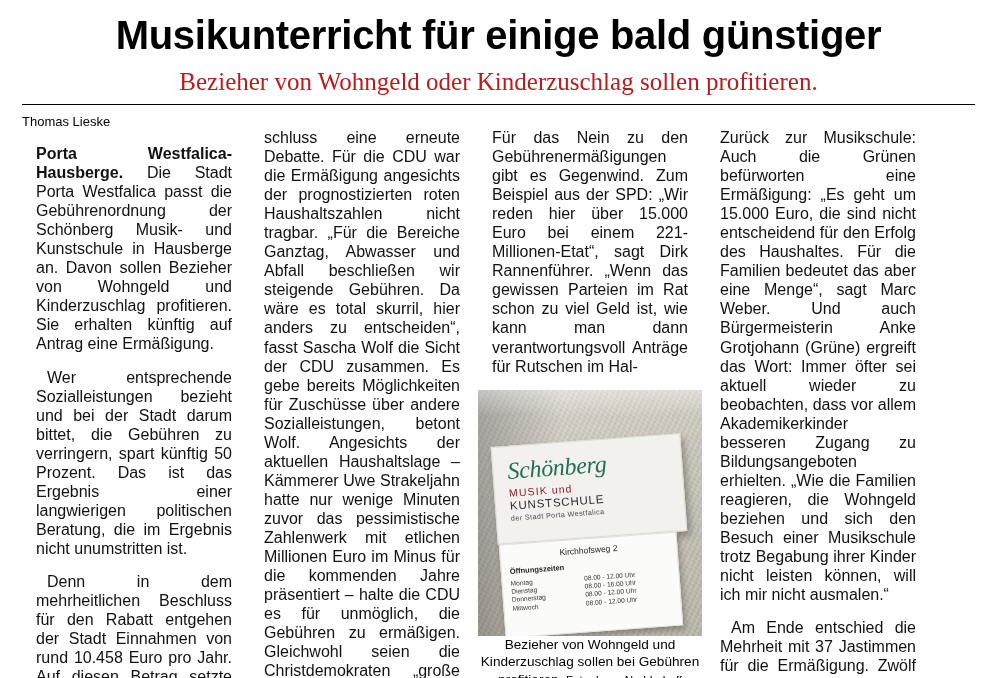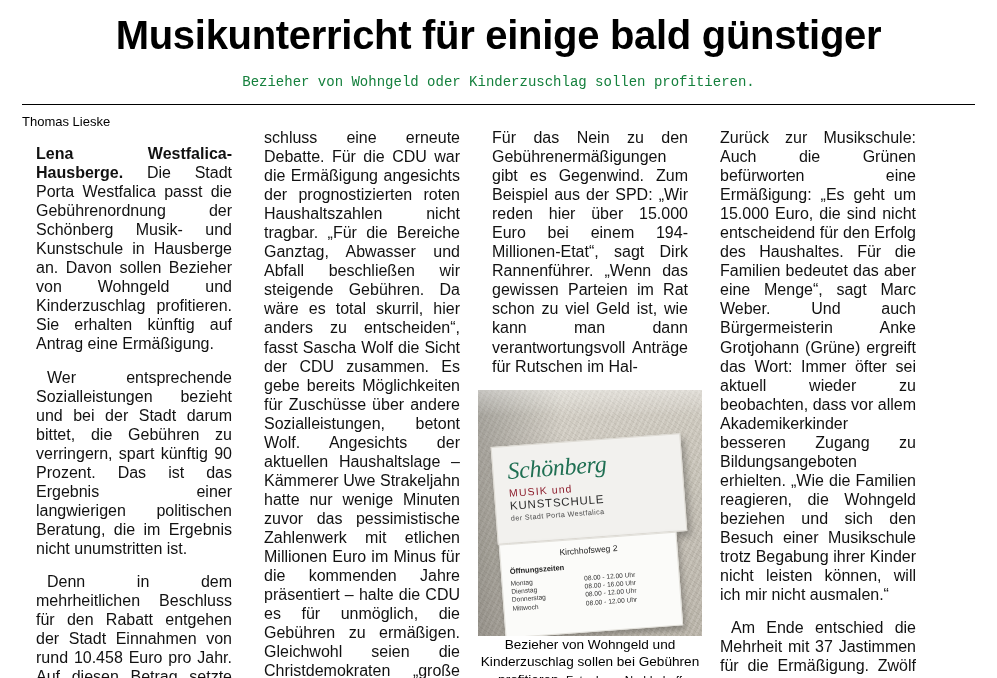--- a/index.html
+++ b/index.html
@@ -26,26 +26,26 @@
     font-family: "Liberation Sans", sans-serif;
     font-weight: bold;
     font-size: 40px;
     line-height: 46px;
     text-align: center;
     letter-spacing: -0.3px;
     margin: 12px 0 0 0;
     color: #000000;
   }
   .subhead {
-    font-family: Liberation Mono, monospace;
-    font-size: 14px;
+    font-family: Liberation Serif, serif;
+    font-size: 25px;
     line-height: 24px;
     text-align: center;
     margin: 12px 0 0 0;
-    color: #15803d;
+    color: #b91c1c;
   }
   .rule {
     border: none;
     border-top: 1px solid #000000;
     margin: 10px 0 0 0;
   }
   .columns {
     display: flex;
     gap: 4px;
     margin-top: 9px;
@@ -208,33 +208,33 @@
 <div class="page">
 
   <h1 class="headline">Musikunterricht für einige bald günstiger</h1>
   <div class="subhead">Bezieher von Wohngeld oder Kinderzuschlag sollen profitieren.</div>
   <hr class="rule">
 
   <div class="columns">
 
     <div class="col">
       <div class="byline">Thomas Lieske</div>
-      <p class="body noindent"><span class="dateline">Lena    Westfalica-Hausberge.</span>
+      <p class="body noindent"><span class="dateline">Porta    Westfalica-Hausberge.</span>
         <span>Die Stadt Porta Westfalica passt die Gebührenordnung der Schönberg Musik- und Kunstschule in Hausberge an. Davon sollen Bezieher von Wohngeld und Kinderzuschlag profitieren. Sie erhalten künftig auf Antrag eine Ermäßigung.</span></p>
-      <p class="body">Wer entsprechende Sozialleistungen bezieht und bei der Stadt darum bittet, die Gebühren zu verringern, spart künftig 90 Prozent. Das ist das Ergebnis einer langwierigen politischen Beratung, die im Ergebnis nicht unumstritten ist.</p>
+      <p class="body">Wer entsprechende Sozialleistungen bezieht und bei der Stadt darum bittet, die Gebühren zu verringern, spart künftig 50 Prozent. Das ist das Ergebnis einer langwierigen politischen Beratung, die im Ergebnis nicht unumstritten ist.</p>
       <p class="body">Denn in dem mehrheitlichen Beschluss für den Rabatt entgehen der Stadt Einnahmen von rund 10.458 Euro pro Jahr. Auf diesen Betrag setzte die Verwaltung den Ausfall. Genaue Zahlen liegen noch nicht vor und können erst erhoben werden, wenn alle Anträge eingegangen sind.</p>
       <p class="body">Haushaltslage ist dem Be-</p>
     </div>
 
     <div class="col">
       <p class="body">schluss eine erneute Debatte. Für die CDU war die Ermäßigung angesichts der prognostizierten roten Haushaltszahlen nicht tragbar. „Für die Bereiche Ganztag, Abwasser und Abfall beschließen wir steigende Gebühren. Da wäre es total skurril, hier anders zu entscheiden“, fasst Sascha Wolf die Sicht der CDU zusammen. Es gebe bereits Möglichkeiten für Zuschüsse über andere Sozialleistungen, betont Wolf. Angesichts der aktuellen Haushaltslage – Kämmerer Uwe Strakeljahn hatte nur wenige Minuten zuvor das pessimistische Zahlenwerk mit etlichen Millionen Euro im Minus für die kommenden Jahre präsentiert – halte die CDU es für unmöglich, die Gebühren zu ermäßigen. Gleichwohl seien die Christdemokraten „große Befürworter“ der Musik- und Kunstschule. Ihre Sichtweise sei keine Kritik an der Bildungseinrichtung und solle auch nicht symbolisieren, dass die CDU die Schule nicht unterstütze.</p>
     </div>
 
     <div class="col">
-      <p class="body">Für das Nein zu den Gebührenermäßigungen gibt es Gegenwind. Zum Beispiel aus der SPD: „Wir reden hier über 15.000 Euro bei einem 194-Millionen-Etat“, sagt Dirk Rannenführer. „Wenn das gewissen Parteien im Rat schon zu viel Geld ist, wie kann man dann verantwortungsvoll Anträge für Rutschen im Hal-</p>
+      <p class="body">Für das Nein zu den Gebührenermäßigungen gibt es Gegenwind. Zum Beispiel aus der SPD: „Wir reden hier über 15.000 Euro bei einem 221-Millionen-Etat“, sagt Dirk Rannenführer. „Wenn das gewissen Parteien im Rat schon zu viel Geld ist, wie kann man dann verantwortungsvoll Anträge für Rutschen im Hal-</p>
 
       <div class="photo-wrap">
         <div class="photo">
           <div class="wall-texture"></div>
           <div class="shadow-left"></div>
           <div class="photo-edge-top"></div>
 
           <div class="sign-main">
             <div class="sign-inner">
               <div class="sign-brand">Schönberg</div>

